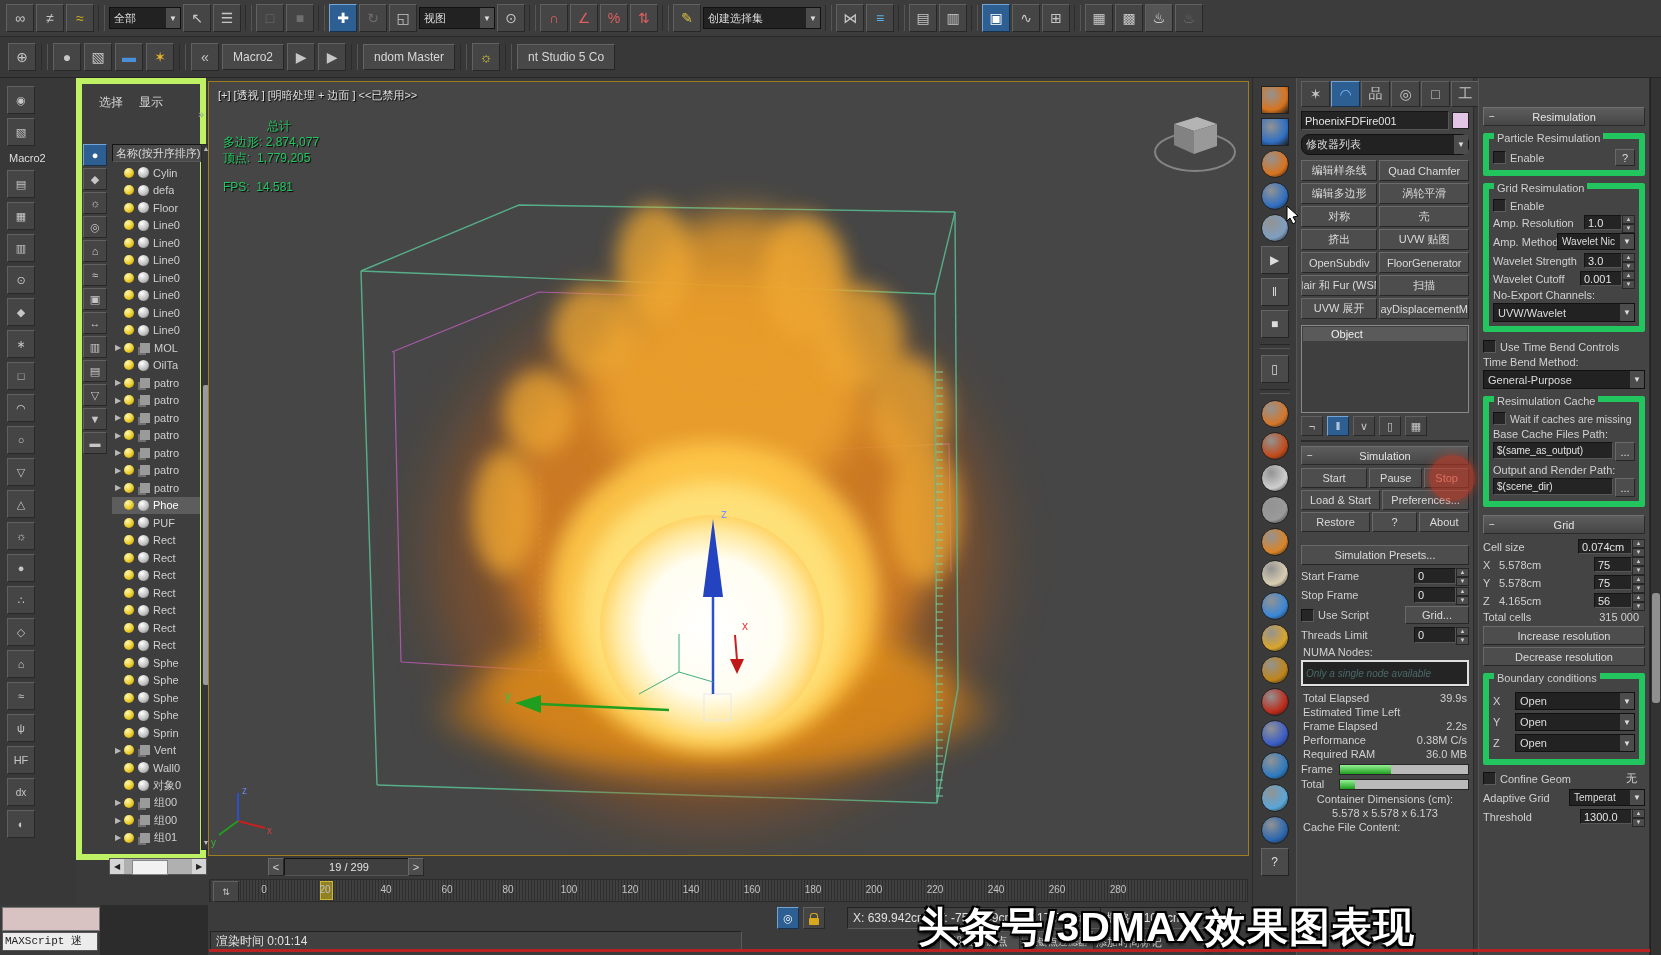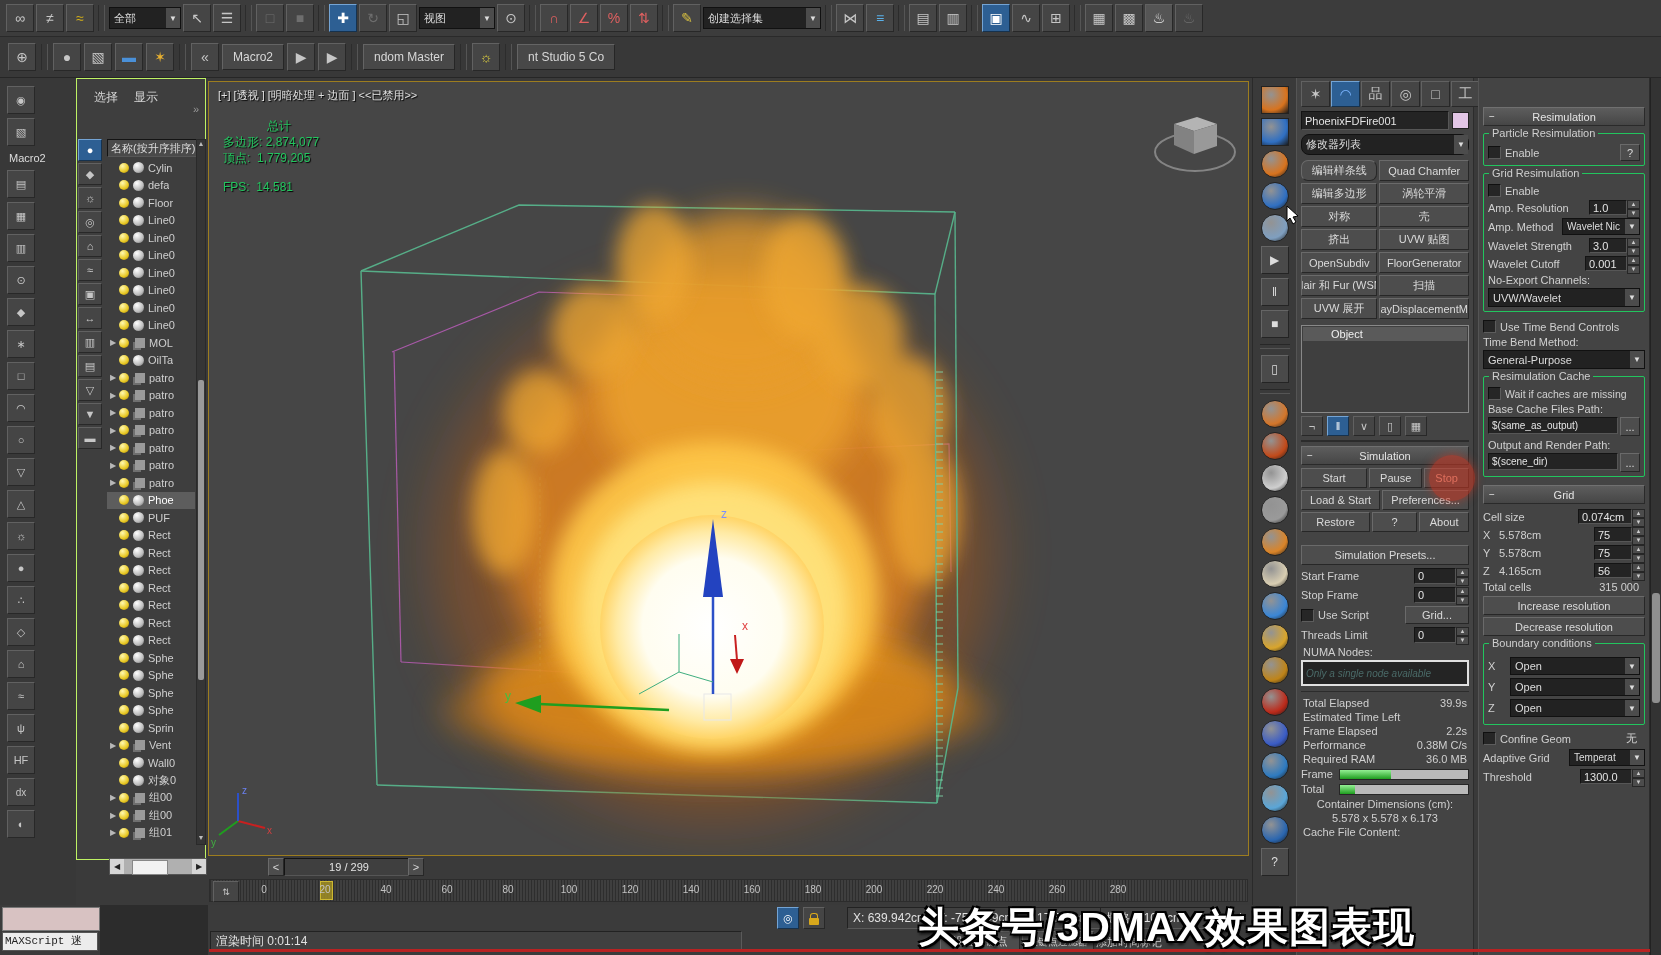--- a/index.html
+++ b/index.html
@@ -23,21 +23,21 @@
   .mxbtn{background:#4d4d4d;border:1px solid;border-color:#6a6a6a #272727 #272727 #6a6a6a;color:#dadada;
         display:flex;align-items:center;justify-content:center;font-size:11px;overflow:hidden;white-space:nowrap;}
   .mxfield{background:#242424;border:1px solid;border-color:#141414 #565656 #565656 #141414;color:#e4e4e4;
         display:flex;align-items:center;padding:0 3px;font-size:11px;overflow:hidden;white-space:nowrap;}
   .spin{width:13px;display:flex;flex-direction:column;flex:0 0 auto;}
   .spin div{flex:1;background:#4c4c4c;border:1px solid #262626;color:#ccc;font-size:6px;line-height:7px;text-align:center;}
   .cb{width:11px;height:11px;background:#262626;border:1px solid;border-color:#101010 #5c5c5c #5c5c5c #101010;flex:0 0 auto;}
   .rhead{height:17px;background:linear-gradient(#5d5d5d,#464646);border:1px solid;border-color:#707070 #2a2a2a #2a2a2a #707070;
         display:flex;align-items:center;justify-content:center;font-size:11px;color:#e4e4e4;position:relative;}
   .rhead .minus{position:absolute;left:5px;font-size:10px;}
-  .grp{border:1px solid #22c55e;border-radius:2px;position:relative;padding:10px 4px 4px 4px;margin-top:7px;}
+  .grp{border:6px solid #22c55e;border-radius:2px;position:relative;padding:10px 4px 4px 4px;margin-top:7px;}
   .gtitle{position:absolute;top:-7px;left:5px;background:#444;padding:0 3px;font-size:11px;color:#cfcfcf;white-space:nowrap;}
   .frow{display:flex;align-items:center;margin:3px 0;}
   .frow .lbl{flex:1;white-space:nowrap;overflow:hidden;}
   .pbar{height:9px;background:#b9b9b9;border:1px solid #262626;flex:1;}
   .pfill{height:100%;background:linear-gradient(180deg,#94f094,#1f9e1f);}
   
   .erow{height:17.5px;display:flex;align-items:center;flex:0 0 auto;color:#cfcfcf;}
   .erow.sel{background:#5d5d5d;color:#fff;}
   .earrow{width:12px;font-size:8px;color:#b8b8b8;text-align:center;flex:0 0 auto;}
   .bulb{width:10px;height:10px;border-radius:50%;flex:0 0 auto;margin-right:4px;
@@ -170,21 +170,21 @@
       <div class="tile" style="font-size: 11px;">∴</div>
       <div class="tile" style="font-size: 11px;">◇</div>
       <div class="tile" style="font-size: 11px;">⌂</div>
       <div class="tile" style="font-size: 11px;">≈</div>
       <div class="tile" style="font-size: 11px;">ψ</div>
       <div class="tile" style="font-size: 11px;">HF</div>
       <div class="tile" style="font-size: 10px;">dx</div>
       <div class="tile" style="font-size: 11px;">◐</div>
     </div>
 
-  <div class="abs" style="left:76px;top:78px;width:130px;height:782px;background:#3e3e3e;border:1px solid #bef264;box-sizing:border-box;">
+  <div class="abs" style="left:76px;top:78px;width:130px;height:782px;background:#3e3e3e;border:6px solid #bef264;box-sizing:border-box;">
     <span class="abs" style="left:17px;top:10px;color:#d6d6d6;font-size:12px;">选择</span>
     <span class="abs" style="left:57px;top:10px;color:#d6d6d6;font-size:12px;">显示</span>
     <span class="abs" style="left:116px;top:24px;color:#999;">»</span>
     <div class="abs" id="eside" style="left:1px;top:60px;width:26px;display:flex;flex-direction:column;gap:2px;">
         <div class="tile sm active" style="width: 22px; height: 20px;">●</div>
         <div class="tile sm" style="width: 22px; height: 20px;">◆</div>
         <div class="tile sm" style="width: 22px; height: 20px;">☼</div>
         <div class="tile sm" style="width: 22px; height: 20px;">◎</div>
         <div class="tile sm" style="width: 22px; height: 20px;">⌂</div>
         <div class="tile sm" style="width: 22px; height: 20px;">≈</div>
@@ -631,21 +631,21 @@
     <div style="display:flex;gap:3px;align-items:center;">
       <div class="mxfield" style="flex:1;height:17px;">PhoenixFDFire001</div>
       <div style="width:15px;height:15px;background:#e3c6e6;border:1px solid #222;"></div>
     </div>
     <div class="dd" style="margin-top:4px;height:19px;border-radius:8px;">
       <span>修改器列表</span>
         <span class="ddarrow">▼</span>
     </div>
     <div id="modgrid" style="margin-top:4px;">
         <div style="display: flex; gap: 2px;">
-          <div class="mxbtn modbtn" style="flex: 0.85 1 0%; border-radius: 7px;">编辑样条线</div>
+          <div class="mxbtn modbtn" style="flex: 0.85 1 0%;">编辑样条线</div>
           <div class="mxbtn modbtn" style="flex: 1 1 0%;">Quad Chamfer</div>
         </div>
         <div style="display: flex; gap: 2px;">
           <div class="mxbtn modbtn" style="flex: 0.85 1 0%;">编辑多边形</div>
           <div class="mxbtn modbtn" style="flex: 1 1 0%;">涡轮平滑</div>
         </div>
         <div style="display: flex; gap: 2px;">
           <div class="mxbtn modbtn" style="flex: 0.85 1 0%;">对称</div>
           <div class="mxbtn modbtn" style="flex: 1 1 0%;">壳</div>
         </div>
@@ -723,21 +723,21 @@
     <div class="frow">
         <span class="lbl">Threads Limit</span>
       <div class="mxfield" style="width:34px;height:14px;">0</div>
       <div class="spin" style="height:16px;">
           <div>▲</div>
           <div>▼</div>
         </div>
       </div>
     <div style="margin:2px 0 2px 2px;">NUMA Nodes:</div>
     <div class="mxfield" style="height:22px;border:2px solid #e0e0e0;color:#4a6a68;font-style:italic;font-size:10px;">Only a single node available</div>
-    <div id="simstats" style="border-top:1px solid #2c2c2c;margin-top:5px;padding-top:3px;">
+    <div id="simstats" style="border-top:1px solid #2c2c2c;padding-top:3px;">
         <div class="srow">
           <span>Total Elapsed</span>
           <span>39.9s</span>
         </div>
         <div class="srow">
           <span>Estimated Time Left</span>
           <span></span>
         </div>
         <div class="srow">
           <span>Frame Elapsed</span>

